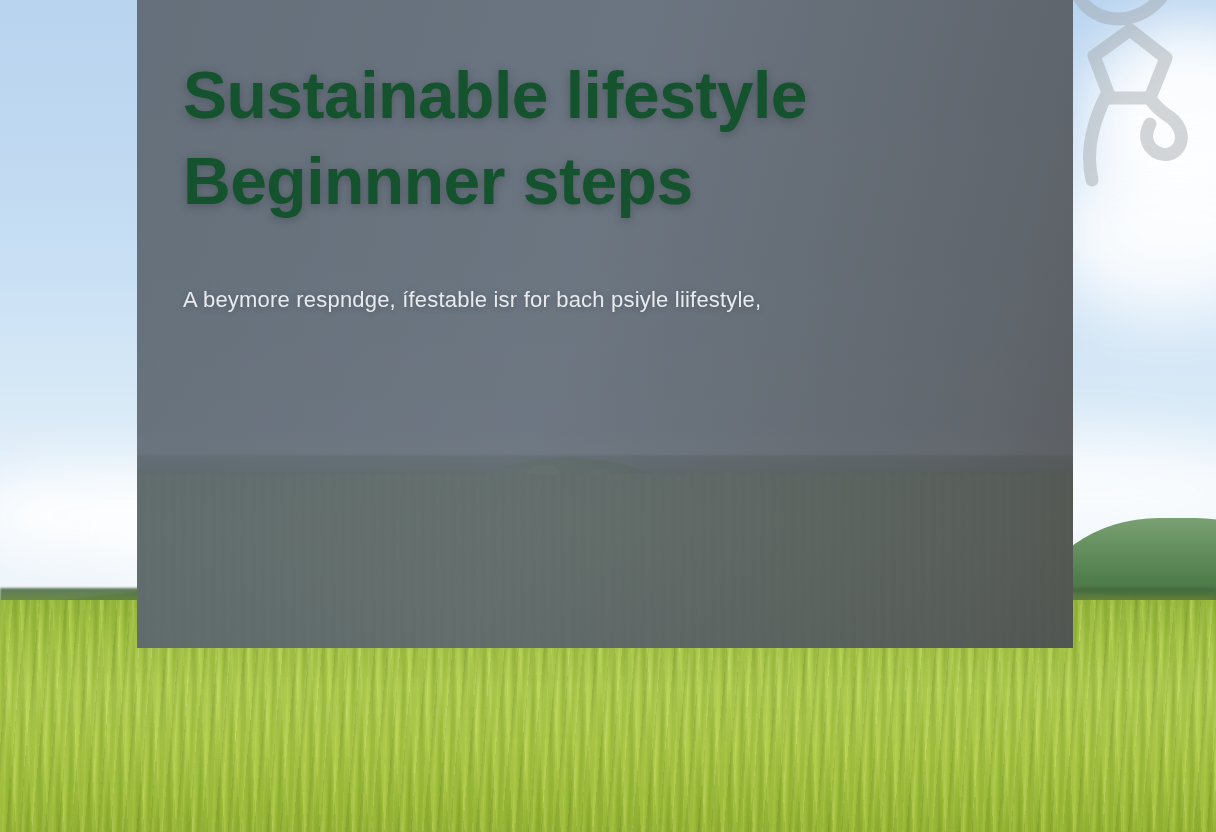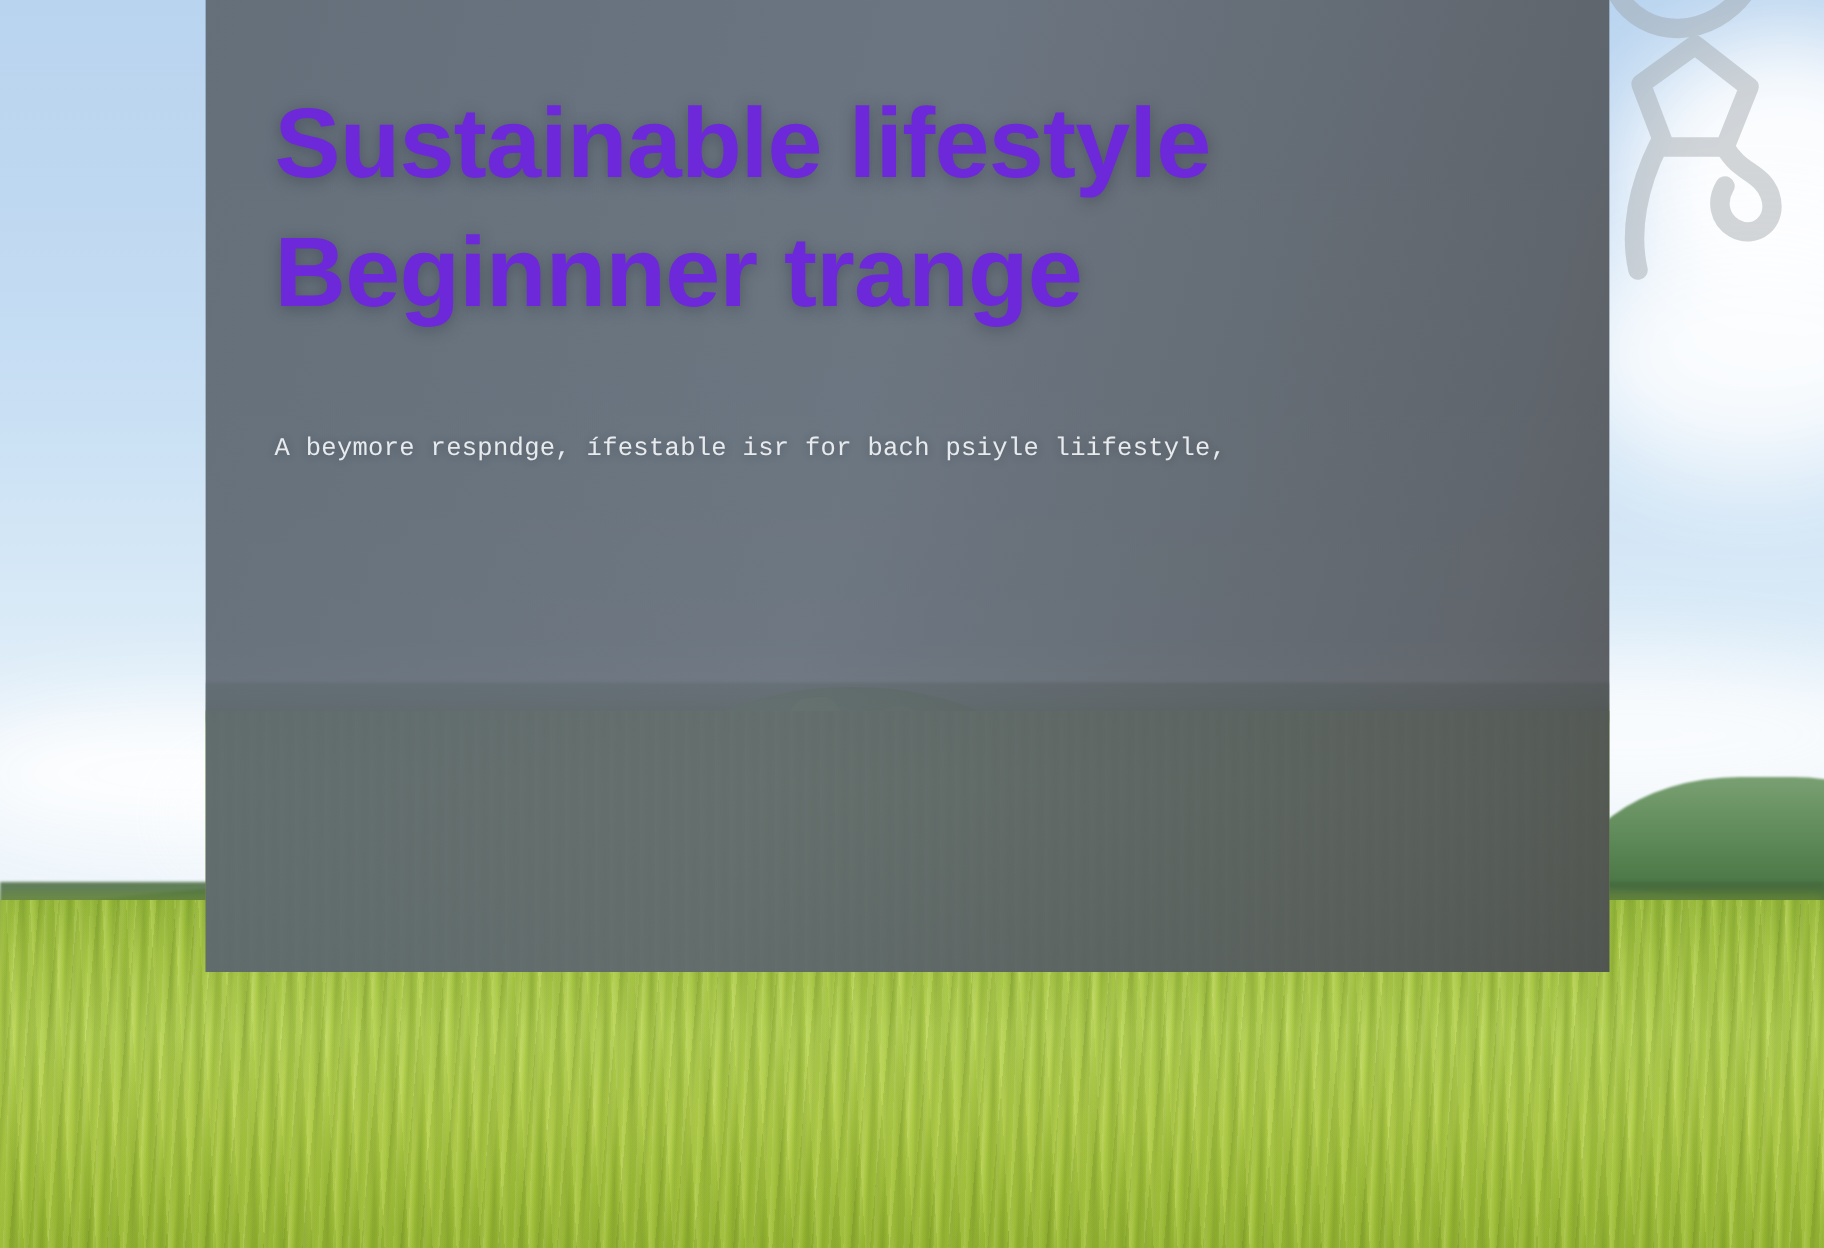--- a/index.html
+++ b/index.html
@@ -236,35 +236,35 @@
 
   
   .panel-content {
     position: absolute;
     left: 46px;
     top: 52px;
     right: 56px;
   }
   .headline {
     margin: 0;
-    color: #6d28d9;
+    color: #14532d;
     font-family: "Liberation Sans", sans-serif;
     font-weight: 700;
     font-size: 66px;
     line-height: 86px;
     letter-spacing: -0.5px;
     text-shadow: 0 2px 10px rgba(30,36,44,.35);
   }
   .headline .line { display: block; }
   .body-copy {
     margin: 52px 0 0 0;
     color: #e8ebee;
-    font-family: Liberation Mono, monospace;
+    font-family: Liberation Sans, sans-serif;
     font-weight: 400;
-    font-size: 17px;
+    font-size: 22px;
     line-height: 47px;
     letter-spacing: .2px;
     text-shadow: 0 1px 6px rgba(30,36,44,.30);
     max-width: 830px;
   }
   .body-copy .line { display: block; }
 </style>
 </head>
 <body>
 
@@ -315,21 +315,21 @@
 
       <div class="panel-meadow"></div>
     </div>
 
     <div class="panel-tint"></div>
     <div class="panel-tint-grad"></div>
 
     <div class="panel-content">
       <h1 class="headline">
         <span class="line">Sustainable lifestyle</span>
-        <span class="line">Beginnner trange</span>
+        <span class="line">Beginnner steps</span>
       </h1>
       <p class="body-copy">
         <span class="line">A  beymore respndge, ífestable isr for bach psiyle liifestyle,</span>
       </p>
     </div>
   </div>
 
 </div>
 
 </body></html>

